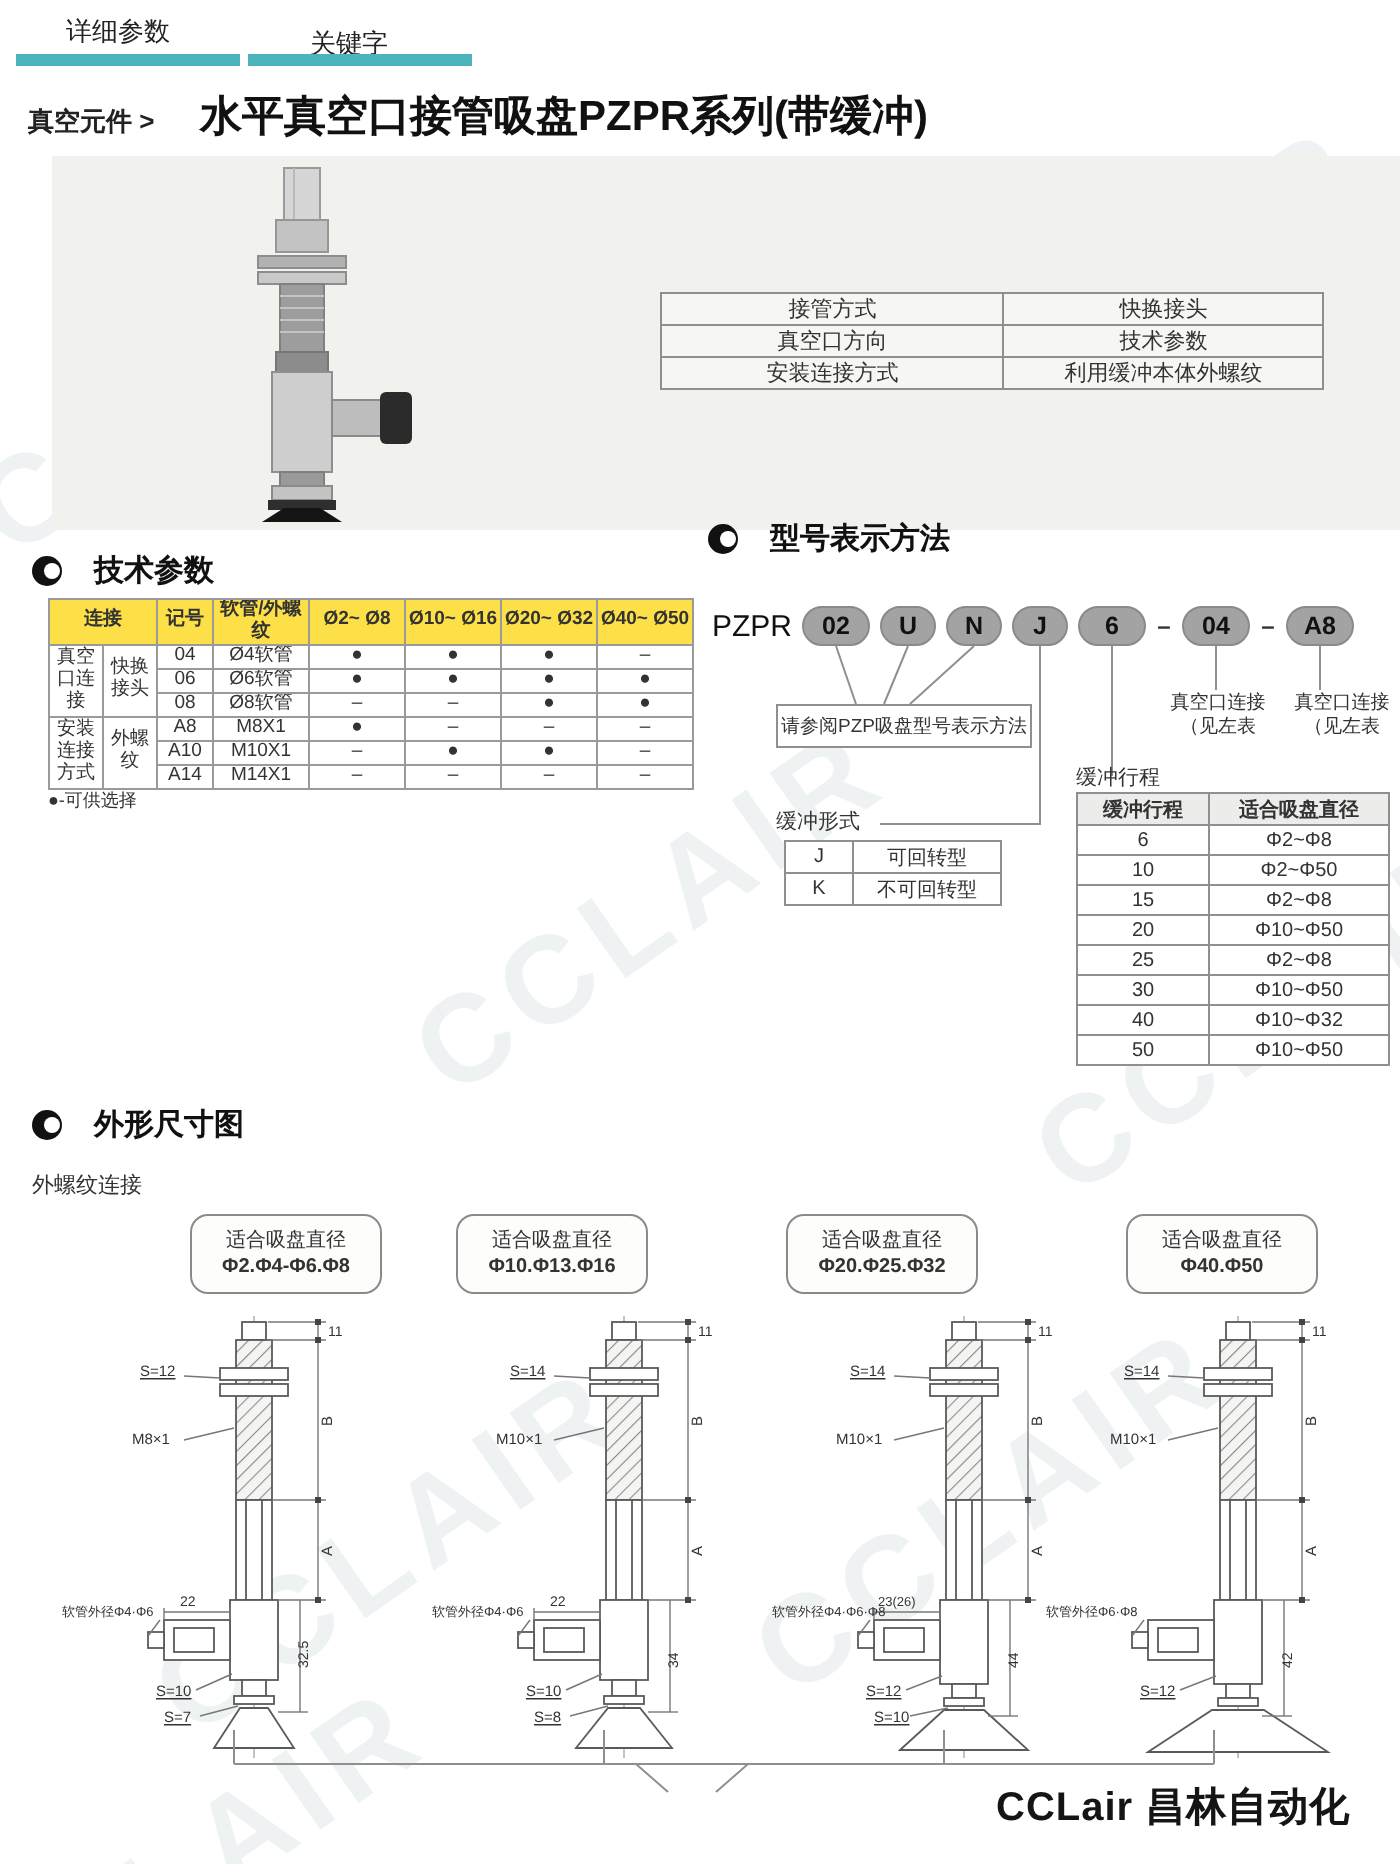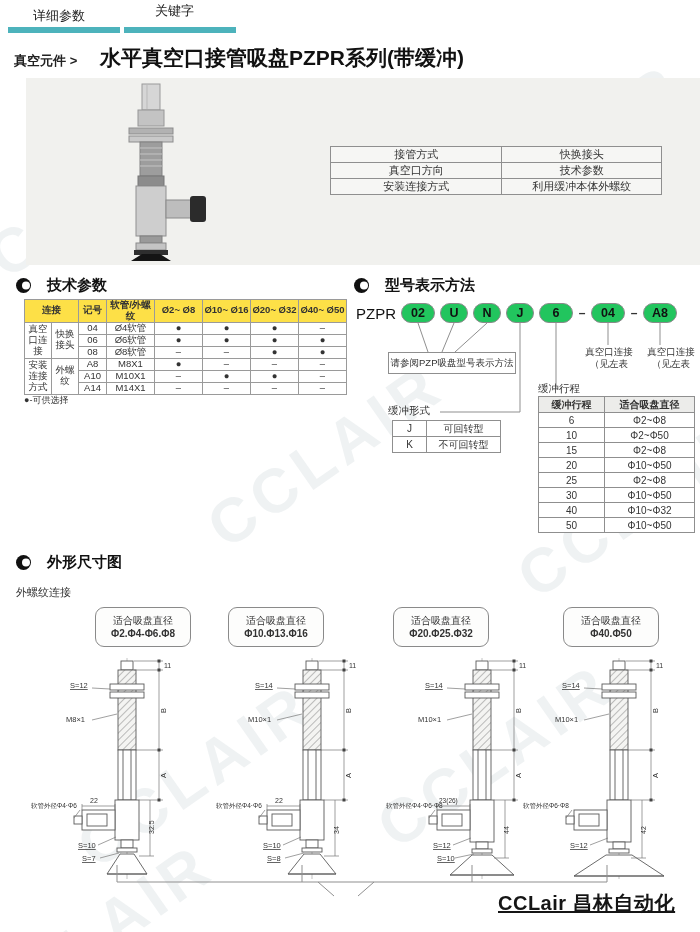--- a/index.html
+++ b/index.html
@@ -33,21 +33,21 @@
   table.tech { border-collapse:collapse; table-layout:fixed; }
   table.tech th, table.tech td { border:1px solid #9a9a9a; font-size:9.5px; color:#333;
       text-align:center; padding:0; line-height:1.15; overflow:hidden; }
   table.tech th { background:#fde047; height:20px; font-weight:bold; }
   table.tech td { height:12px; background:#fff; }
   .footnote { position:absolute; font-size:9px; color:#333; }
 
   
   .model-row { position:absolute; left:356px; top:303px; display:flex; align-items:center; gap:5px; }
   .model-prefix { font-size:15px; font-weight:normal; color:#111; width:40px; }
-  .pill { border:1.5px solid #8a8a8a; border-radius:10px; background:#22c55e; text-align:center;
+  .pill { border:1.5px solid #8a8a8a; border-radius:10px; background:#a3a3a3; text-align:center;
           font-size:12.5px; font-weight:bold; color:#111; padding:2px 0; }
   .pill.w34 { width:34px; } .pill.w28 { width:28px; }
   .mdash { font-weight:bold; color:#333; width:8px; text-align:center; font-size:12px; }
   .note-box { position:absolute; left:388px; top:352px; width:128px; height:22px; border:1px solid #8f8f8f;
               font-size:9.5px; color:#333; display:flex; align-items:center; justify-content:center;
               background:#fff; }
   .vac-label { position:absolute; font-size:9.5px; color:#333; text-align:center; line-height:1.25; }
   .small-label { position:absolute; font-size:10.5px; color:#333; }
   table.mini { border-collapse:collapse; table-layout:fixed; }
   table.mini td, table.mini th { border:1px solid #8f8f8f; font-size:10px; color:#333;
@@ -56,37 +56,37 @@
 
   
   .conn-label { position:absolute; font-size:11px; color:#333; }
   .callout { position:absolute; width:96px; height:40px; border:1.5px solid #8a8a8a; border-radius:9px;
              background:#fdfdfc; display:flex; flex-direction:column; align-items:center;
              justify-content:center; font-size:10px; color:#333; line-height:1.3; }
   .callout .c2 { font-weight:bold; }
   svg text { font-family:"Liberation Sans","DejaVu Sans",sans-serif; fill:#333; }
 
   .footer-note { position:absolute; font-size:10.5px; color:#333; text-align:center; }
-  .logo { position:absolute; font-size:20px; font-weight:bold; color:#151515; letter-spacing:0.5px;text-decoration:underline; }
+  .logo { position:absolute; font-size:20px; font-weight:bold; color:#151515; letter-spacing:0.5px; }
 </style>
 </head>
 <body>
 
 <div class="page">
 
   <div class="wm" style="left:-30px; top:150px;">CCLAIR</div>
   <div class="wm" style="left:430px; top:120px;">CCLAIR</div>
   <div class="wm" style="left:190px; top:420px;">CCLAIR</div>
   <div class="wm" style="left:500px; top:470px;">CCLAIR</div>
   <div class="wm" style="left:60px;  top:740px;">CCLAIR</div>
   <div class="wm" style="left:360px; top:720px;">CCLAIR</div>
   <div class="wm" style="left:-40px; top:900px;">CCLAIR</div>
 
   <div class="layer tab-label" style="left:33px; top:7px;">详细参数</div>
-  <div class="layer tab-label" style="left:155px; top:2px;">关键字</div>
+  <div class="layer tab-label" style="left:155px; top:13px;">关键字</div>
   <div class="layer tab-bar" style="left:8px;  top:27px; width:112px;"></div>
   <div class="layer tab-bar" style="left:124px; top:27px; width:112px;"></div>
 
   <div class="layer crumb" style="left:14px; top:52px;">
     <span>真空元件</span>
     <span>&gt;</span>
   </div>
   <div class="layer title" style="left:100px; top:44px;">水平真空口接管吸盘PZPR系列(带缓冲)</div>
 
   <div class="layer panel">
@@ -206,21 +206,21 @@
       <td>M14X1</td>
       <td>–</td>
       <td>–</td>
       <td>–</td>
       <td>–</td>
     </tr>
   </tbody>
     </table>
   <div class="layer footnote" style="left:24px; top:394px;">●-可供选择</div>
 
-  <div class="layer sec-head" style="left:354px; top:276px;">
+  <div class="layer sec-head" style="left:354px; top:260px;">
     <svg class="bullet" viewBox="0 0 15 15">
       <circle cx="7.5" cy="7.5" r="7.5" fill="#111"></circle>
         <circle cx="10" cy="7.5" r="4" fill="#fff"></circle>
     </svg>
     <span>型号表示方法</span>
   </div>
 
   <svg class="layer" style="left:350px; top:300px;" width="350" height="245" viewBox="0 0 350 245">
     <g stroke="#8f8f8f" stroke-width="1" fill="none">
       <polyline points="68,23 78,52"></polyline>

